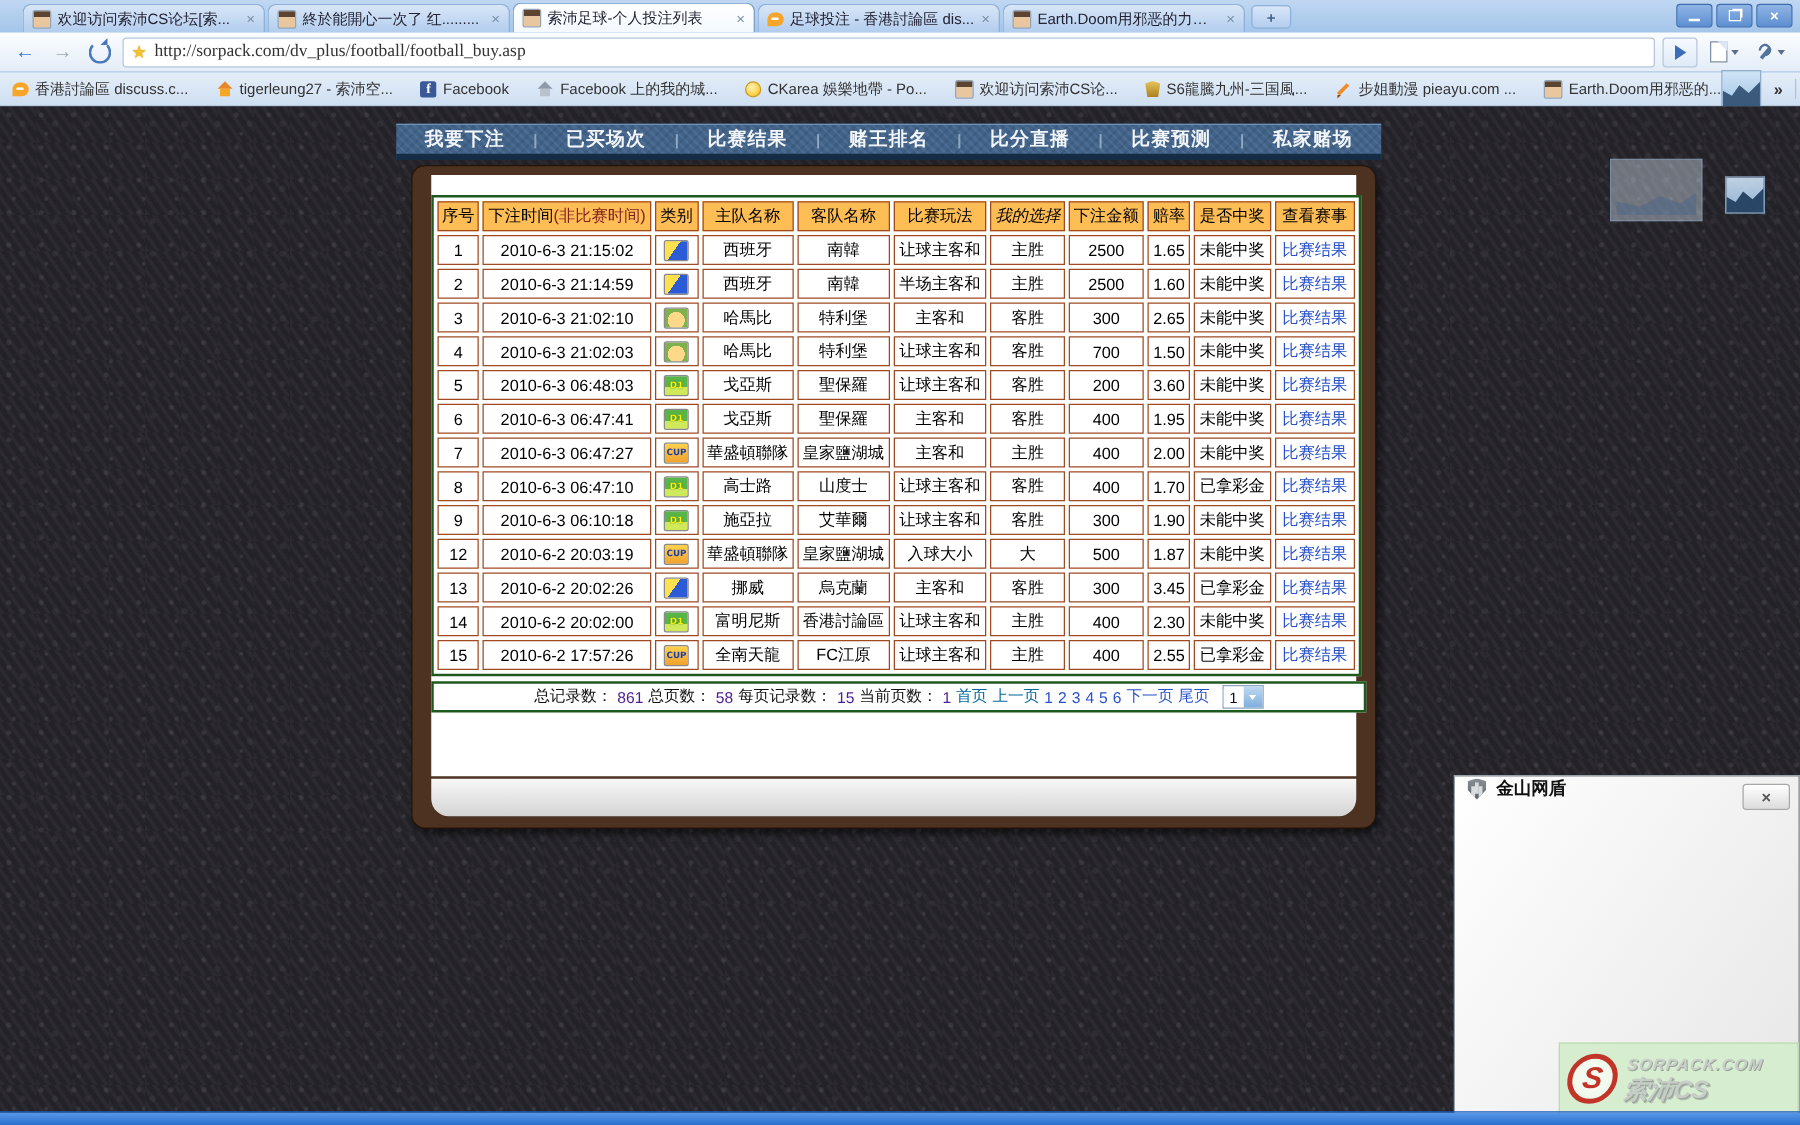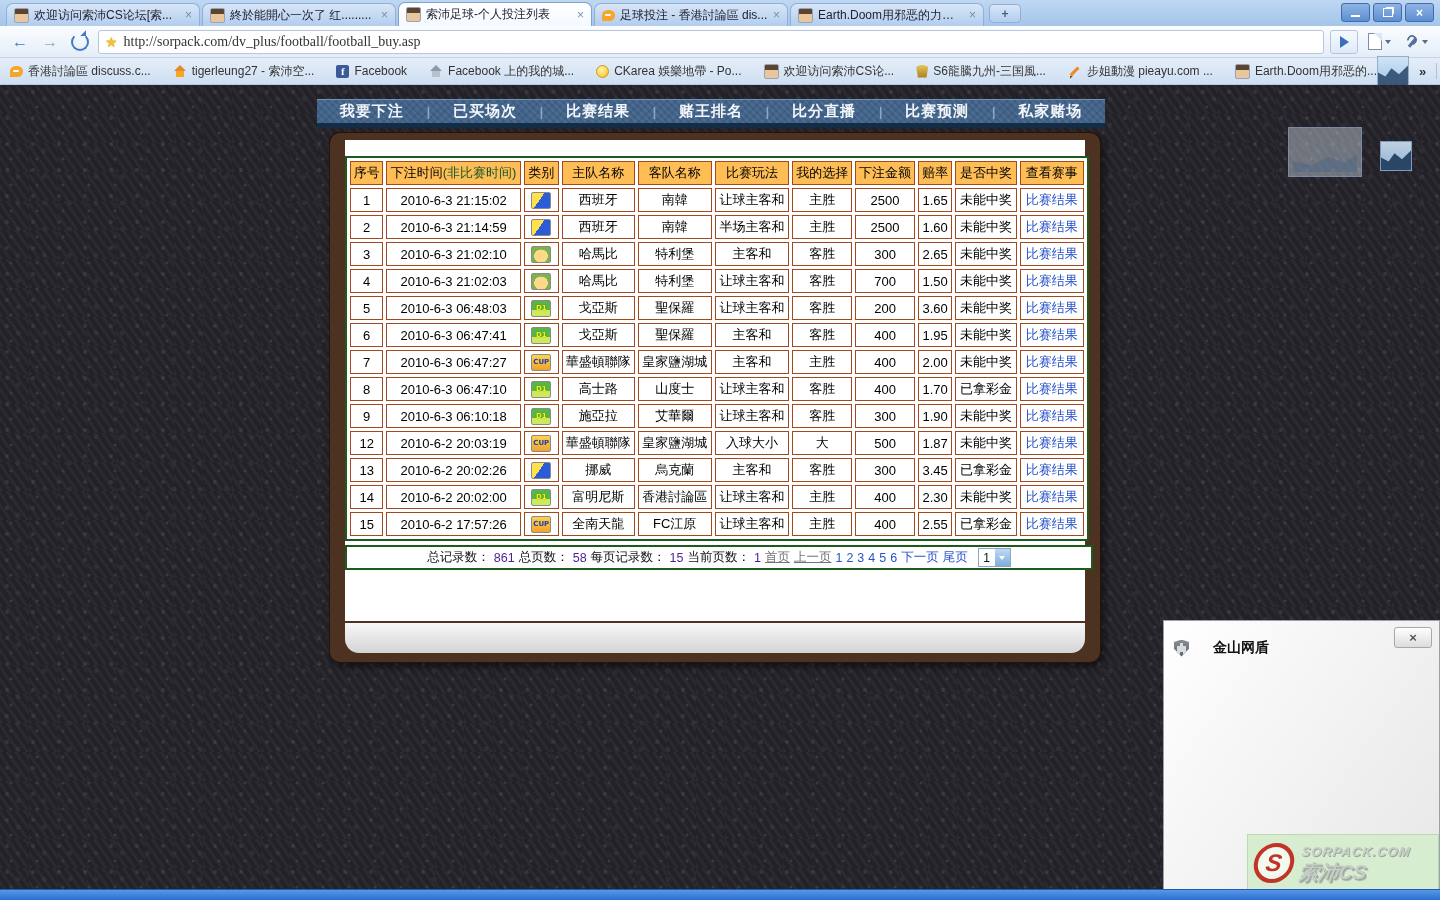--- a/index.html
+++ b/index.html
@@ -4,21 +4,21 @@
 <style>
   html,body{margin:0;padding:0;}
   body{
     width:1440px;height:900px;overflow:hidden;position:relative;
     font-family:"Liberation Sans","DejaVu Sans",sans-serif;
     background:#9FBFE6;
   }
   
   .tabstrip{position:absolute;left:0;top:0;width:1440px;height:26px;
     background:linear-gradient(#BFD7F2,#A4C5EA);display:flex;align-items:flex-end;}
-  .tabs{display:flex;align-items:flex-end;padding-left:6px;}
+  .tabs{display:flex;align-items:flex-end;padding-left:18px;}
   .tab{width:178px;height:22px;display:flex;align-items:center;gap:5px;
     padding:0 7px;font-size:12px;color:#223;border:1px solid #8FB0D8;border-bottom:none;
     border-radius:7px 7px 0 0;background:linear-gradient(#D8E6F7,#B2CDEE);margin-right:2px;
     white-space:nowrap;overflow:hidden;}
   .tab.active{background:linear-gradient(#FFFFFF,#F4F9FF);border-color:#7FA2CC;height:23px;align-items:center;}
   .tab .title{flex:1;overflow:hidden;text-overflow:ellipsis;white-space:nowrap;}
   .tab .close{color:#7A8FA8;font-size:12px;line-height:12px;}
   .newtab{width:30px;height:17px;margin:0 0 3px 3px;border:1px solid #8FB0D8;border-radius:4px;
     background:linear-gradient(#D8E6F7,#B2CDEE);color:#44628A;font-size:12px;font-weight:bold;
     display:flex;align-items:center;justify-content:center;}
@@ -111,54 +111,54 @@
     background:radial-gradient(circle at 35% 30%, #fff 0 40%, #f2f2f2 55%, #d8d8d8);position:relative;}
   .ball:after{content:"";position:absolute;left:3.5px;top:3.5px;width:5px;height:5px;background:#111;
     clip-path:polygon(50% 0,100% 38%,81% 100%,19% 100%,0 38%);}
   .panelbody{flex:1;background:#fff;padding-top:16px;position:relative;z-index:1;}
   .capbottom{height:30px;border-radius:0 0 14px 14px;background:linear-gradient(#F7F7F7,#D4D4D4);margin-top:2px;}
 
   table.bets{width:744px;margin:0 auto;border:2px solid #1E5A1E;border-collapse:separate;border-spacing:3px;background:#fff;}
   table.bets td,table.bets th{border:1px solid #A04A22;font-size:13px;text-align:center;padding:1px 2px;height:20px;
     white-space:nowrap;font-weight:normal;color:#000;}
   table.bets th{background:#FFBD55;}
-  .note{color:#14532d;}
+  .note{color:#7f1d1d;}
   .odds{color:#2952C8;}
   .rlink{color:#2952C8;cursor:pointer;}
   .res-lose{color:#A9A9A9;}
   .res-win{color:#2FA52F;}
   .cat{display:inline-block;width:18px;height:15px;border:1px solid #8A8A8A;border-radius:2px;
     font-size:7px;line-height:15px;font-weight:bold;text-align:center;vertical-align:middle;overflow:hidden;font-family:"DejaVu Sans",sans-serif;}
   .cat-wc{background:linear-gradient(125deg,#FFE14D 0 44%,#2B5BD7 44%);position:relative;}
   .cat-person{background:radial-gradient(circle at 50% 62%, #FFD98A 0 52%, #7FB24C 53%);}
   .cat-d1{background:linear-gradient(#58B548 0 60%,#CFE95A 60%);color:#FFF200;text-shadow:0 0 1px #1E5A1E;}
   .cat-cup{background:linear-gradient(#FFD24D,#F0A22E);color:#1B3FAF;}
 
   .tfooter{width:744px;margin:4px auto 0;border:2px solid #1E5A1E;background:#fff;height:21px;
     display:flex;align-items:center;justify-content:center;font-size:12.5px;gap:4px;color:#111;}
   .tfooter .val{color:#4c1d95;}
   .tfooter .plink{color:#2952C8;}
-  .tfooter .pdis{color:#737373;text-decoration:underline;}
+  .tfooter .pdis{color:#0369a1;}
   .pagesel{display:flex;align-items:center;margin-left:6px;border:1px solid #8CA5C0;height:17px;}
   .pagesel .pv{width:16px;text-align:center;font-size:12px;background:#fff;}
   .pagesel .parrow{width:15px;height:17px;background:linear-gradient(#BFD9F2,#7FAEDC);display:flex;align-items:center;justify-content:center;}
   .pagesel .parrow i{border-top:4px solid #fff;border-left:3.5px solid transparent;border-right:3.5px solid transparent;width:0;height:0;}
 
   
   .ghostbox{position:absolute;left:1288px;top:42px;width:72px;height:48px;background:rgba(215,228,244,.42);
     border:1px solid rgba(140,165,200,.45);z-index:5;}
   .ghostbox:after{content:"";position:absolute;left:4px;bottom:4px;right:4px;height:22px;background:rgba(60,95,140,.35);
     clip-path:polygon(0 100%,0 50%,30% 70%,55% 30%,80% 58%,100% 20%,100% 100%);}
   .minichart{position:absolute;left:1380px;top:56px;z-index:6;}
 
   
   .popup{position:absolute;left:1163px;top:535px;width:277px;height:273px;
     background:linear-gradient(125deg,#FFFFFF 0%,#F4F4F4 45%,#E7E7E7 100%);
     border:1px solid #9AA0A8;box-sizing:border-box;}
-  .popup .ptitle{display:flex;align-items:center;gap:24px;padding:18px 10px;}
+  .popup .ptitle{display:flex;align-items:center;gap:8px;padding:1px 10px;}
   .pshield{width:15px;height:17px;background:linear-gradient(#8A8F96,#5E646C);
     clip-path:polygon(50% 0,100% 15%,100% 55%,50% 100%,0 55%,0 15%);position:relative;}
   .pshield:after{content:"";position:absolute;left:6px;top:3px;width:3px;height:9px;background:#D9DCDF;box-shadow:-3px 3px 0 -0px #D9DCDF,3px 3px 0 0 #D9DCDF;}
   .popup .pname{font-weight:bold;font-size:14px;color:#111;}
   .pclose{position:absolute;right:7px;top:6px;width:36px;height:19px;border:1px solid #A8A8A8;border-radius:3px;
     background:linear-gradient(#FFFFFF,#DCDCDC);color:#555;font-size:13px;font-weight:bold;
     display:flex;align-items:center;justify-content:center;}
   .plogo{position:absolute;right:0;bottom:0;width:192px;height:58px;background:#D6EDCF;border:1px solid #BBD9B2;
     box-sizing:border-box;display:flex;align-items:center;gap:6px;padding:4px 6px;overflow:hidden;}
   .slogo{width:40px;height:40px;border:4px solid #C23328;border-radius:50%;box-sizing:border-box;
@@ -313,21 +313,21 @@
       <div class="panelbody">
         <table class="bets">
           <thead>
               <tr id="thead-row">
                 <th style="width: 30px;">序号</th>
                 <th style="width: 135px;">下注时间<span class="note">(非比赛时间)</span></th>
                 <th style="width: 34px;">类别</th>
                 <th style="width: 72px;">主队名称</th>
                 <th style="width: 74px;">客队名称</th>
                 <th style="width: 76px;">比赛玩法</th>
-                <th style="width: 58px;">我的选择</th>
+                <th style="width: 58px; font-style: italic;">我的选择</th>
                 <th style="width: 58px;">下注金额</th>
                 <th style="width: 33px;">赔率</th>
                 <th style="width: 62px;">是否中奖</th>
                 <th style="width: 72px;">查看赛事</th>
               </tr>
             </thead>
           <tbody id="tbody">
               <tr>
                 <td>1</td>
                 <td>2010-6-3 21:15:02</td>

